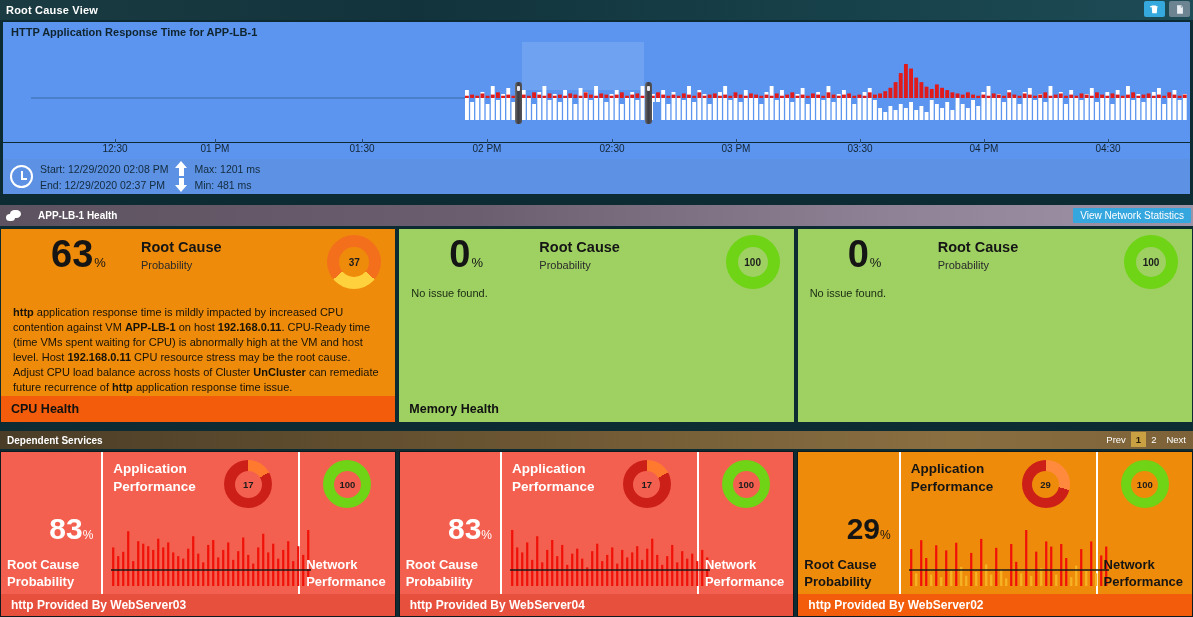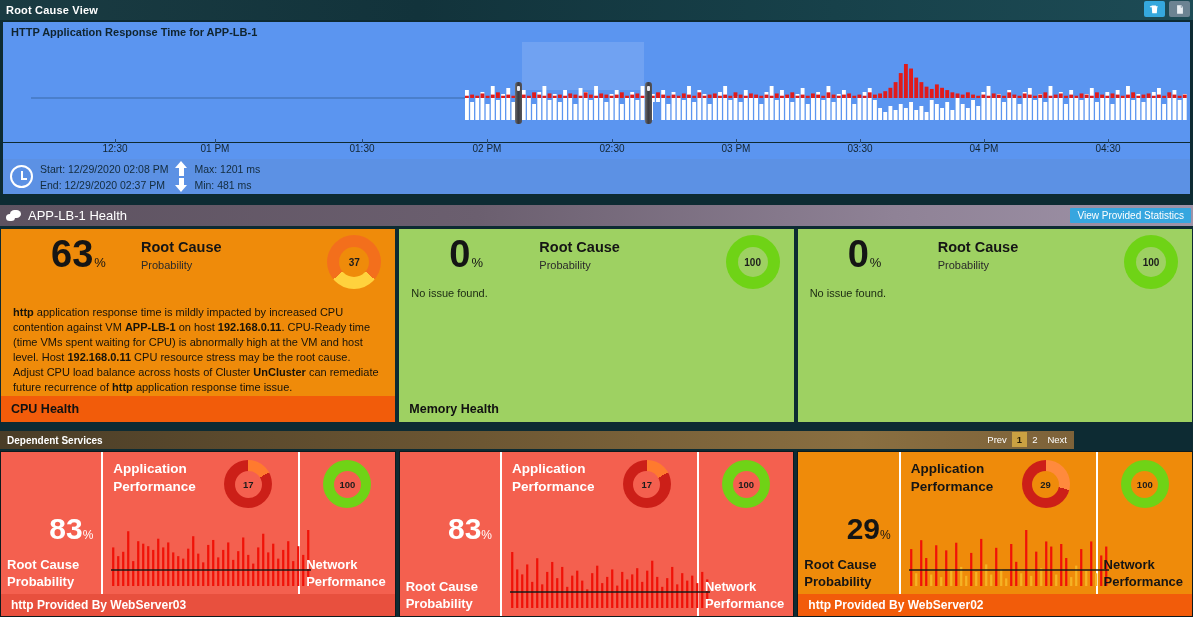--- a/index.html
+++ b/index.html
@@ -86,21 +86,21 @@
 
   
   .section-health {
     position: absolute; left: 0; top: 205px; width: 1193px; height: 21px;
     background: linear-gradient(to right, #5d5260 0%, #6b5f6f 40%, #8f8296 75%, #9f93a8 100%);
     display: flex; align-items: center; padding-left: 6px;
   }
   .bubbles-icon { position: relative; width: 16px; height: 12px; flex: none; }
   .bubbles-icon .b1 { position:absolute; left:4px; top:0; width:11px; height:8px; border-radius:50%/60%; background:#fff; }
   .bubbles-icon .b2 { position:absolute; left:0; top:4px; width:9px; height:7px; border-radius:50%/60%; background:#fff; }
-  .section-health .sh-label { margin-left: 6px; font-size: 13px; font-weight: normal; color: #fff; }
+  .section-health .sh-label { margin-left: 16px; font-size: 10px; font-weight: bold; color: #fff; }
   .net-stats-btn {
     position: absolute; right: 2px; top: 3px; height: 15px;
     background: #36a6df; color: #ffffff; font-size: 10px;
     padding: 0 7px; display: flex; align-items: center; border-radius: 1px;
   }
 
   
   .health-row { position: absolute; left: 0; top: 228px; width: 1193px; height: 195px; display: flex; gap: 2px; }
   .hcard { position: relative; flex: 1; border: 1px solid #0e2a31; display: flex; flex-direction: column; }
   .hcard.cpu    { background: #ef8b0a; }
@@ -125,21 +125,21 @@
   .hcard-note { position: absolute; left: 12px; top: 58px; font-size: 11px; color: #1b2a12; }
   .hcard-foot {
     height: 26px; display: flex; align-items: center; padding-left: 10px;
     font-size: 12.5px; font-weight: bold; color: #111;
   }
   .hcard.cpu .hcard-foot { background: #f25c0a; }
   .hcard.memory .hcard-foot, .hcard.storage .hcard-foot { background: #9ed162; }
 
   
   .section-dep {
-    position: absolute; left: 0; top: 431px; width: 1074px; height: 18px;
+    position: absolute; left: 0; top: 431px; width: 1193px; height: 18px;
     background: linear-gradient(to right, #4a3d27 0%, #6d5733 45%, #8a6f41 80%, #7d6239 100%);
     display: flex; align-items: center; padding-left: 7px;
   }
   .section-dep .sd-label { font-size: 10px; font-weight: bold; color: #fff; }
   .pager { position: absolute; right: 2px; top: 1px; display: flex; align-items: center; height: 15px;
            font-size: 9.5px; color: #fff; }
   .pager span { padding: 0 5px; line-height: 15px; }
   .pager .pg-num.active { background: #caa142; color: #2a1f07; font-weight: bold; }
 
   .svc-row { position: absolute; left: 0; top: 451px; width: 1193px; height: 166px; display: flex; gap: 3px; }
@@ -530,21 +530,21 @@
       <div>Min: 481 ms</div>
     </div>
   </div>
 
   <div class="section-health">
     <span class="bubbles-icon">
         <i class="b1"></i>
         <i class="b2"></i>
       </span>
     <span class="sh-label">APP-LB-1 Health</span>
-    <div class="net-stats-btn">View Provided Statistics</div>
+    <div class="net-stats-btn">View Network Statistics</div>
   </div>
 
   <div class="health-row" id="health-row">
       <div class="hcard cpu">
         <div class="hcard-body">
           <div class="big-pct"><span>63</span><span class="unit">%</span></div>
           <div class="rc-title">Root Cause</div>
           <div class="rc-sub">Probability</div>
           <div class="gauge cpu-g">
             <div class="hole">37</div>
@@ -726,20 +726,21 @@
           <div class="svc-right">
             <div class="svc-netgauge">
               <div class="hole">100</div>
             </div>
             <div class="svc-netlabel">
               <div>Network</div>
               <div>Performance</div>
             </div>
           </div>
         </div>
+        <div class="svc-foot">http Provided By WebServer04</div>
       </div>
       <div class="svc orange">
         <div class="svc-body">
           <div class="svc-left">
             <div class="svc-pct"><span>29</span><span class="unit">%</span></div>
             <div class="svc-rclabel">
               <div>Root Cause</div>
               <div>Probability</div>
             </div>
           </div>

